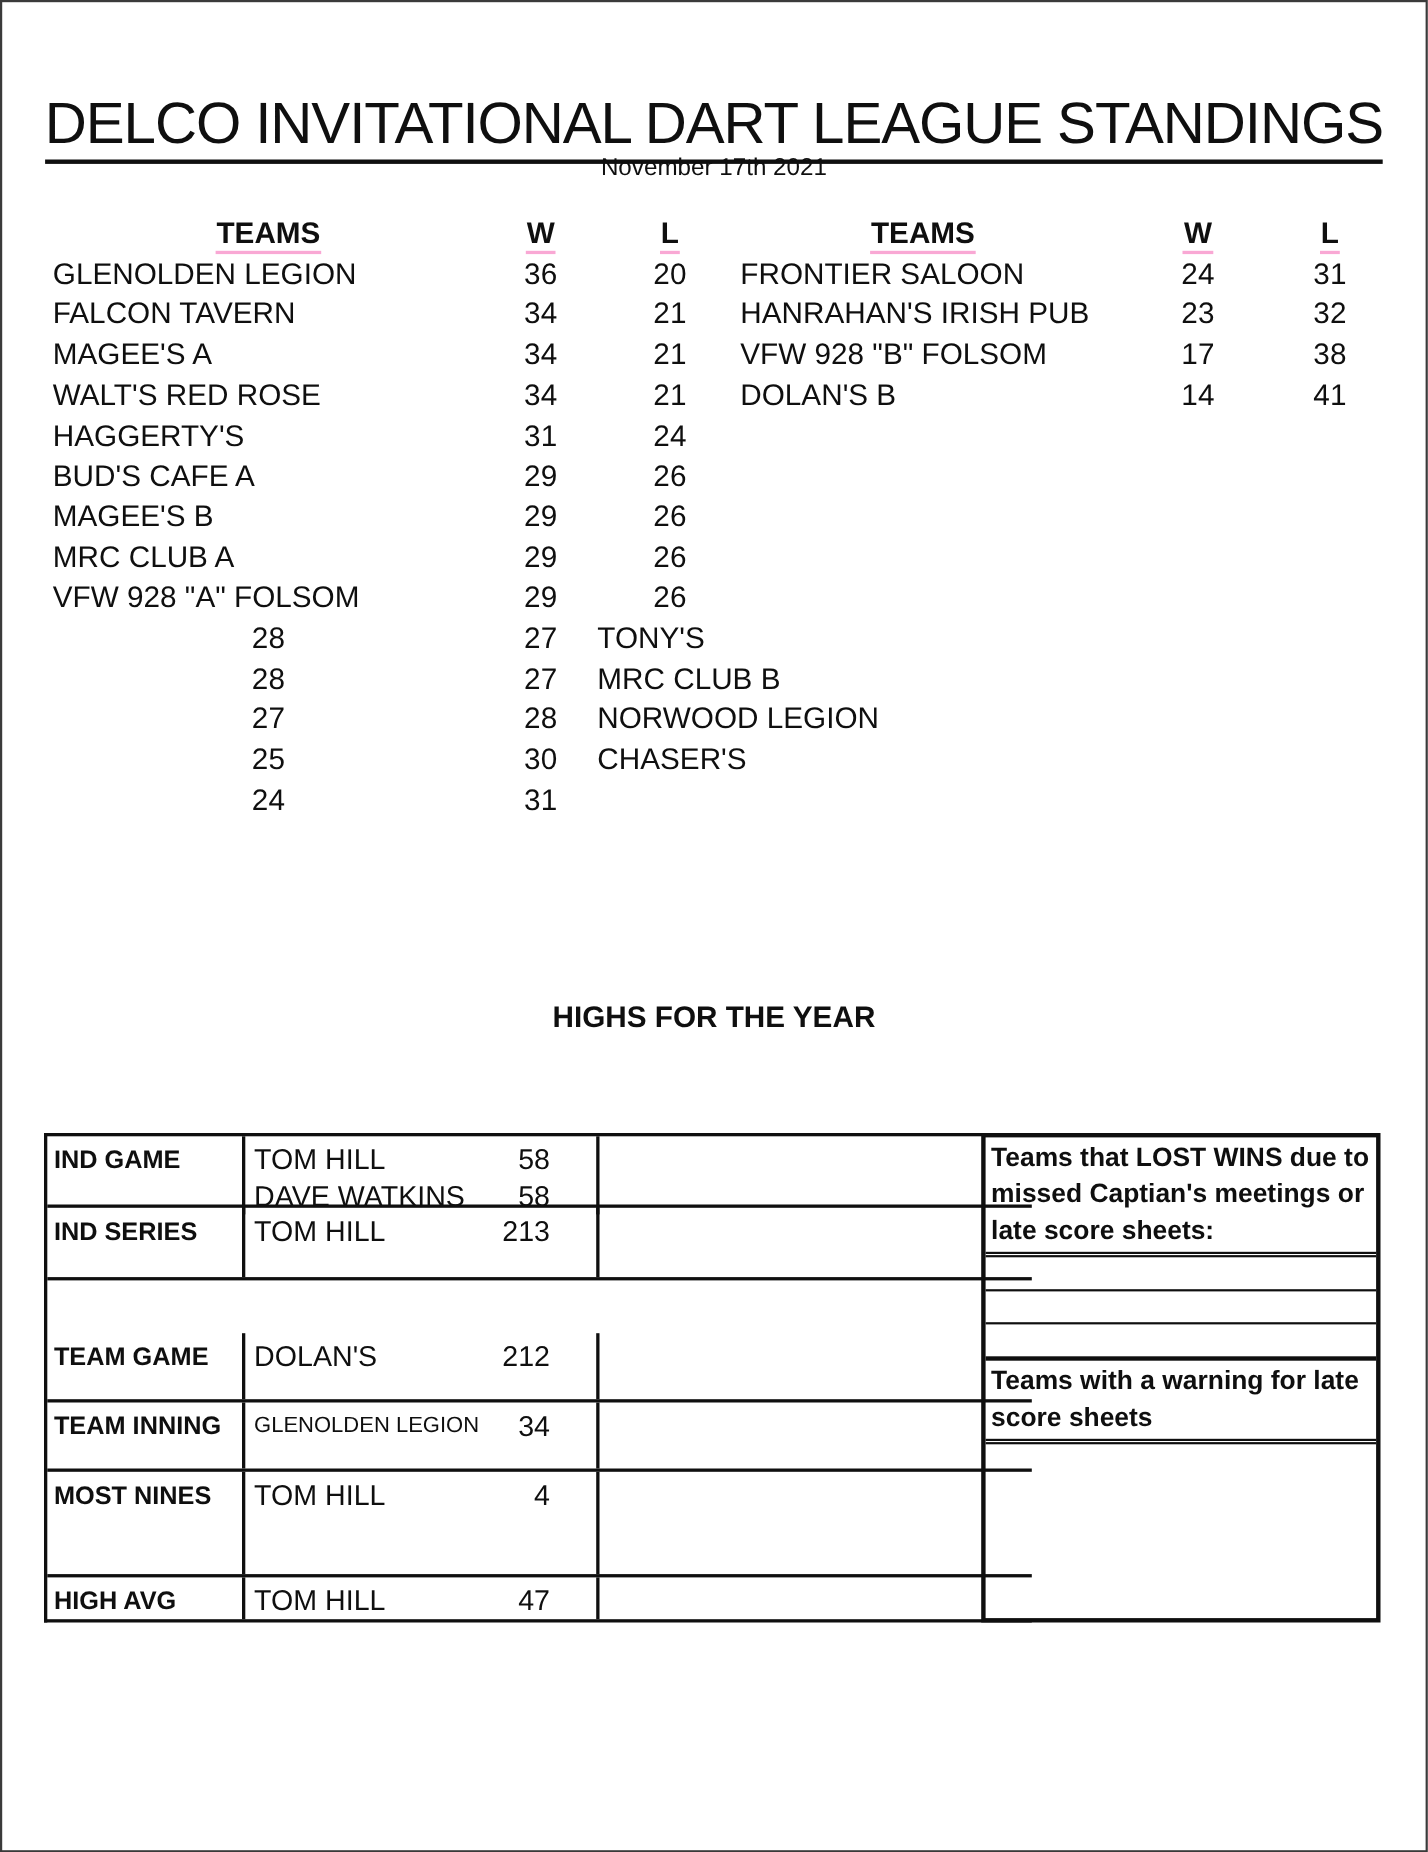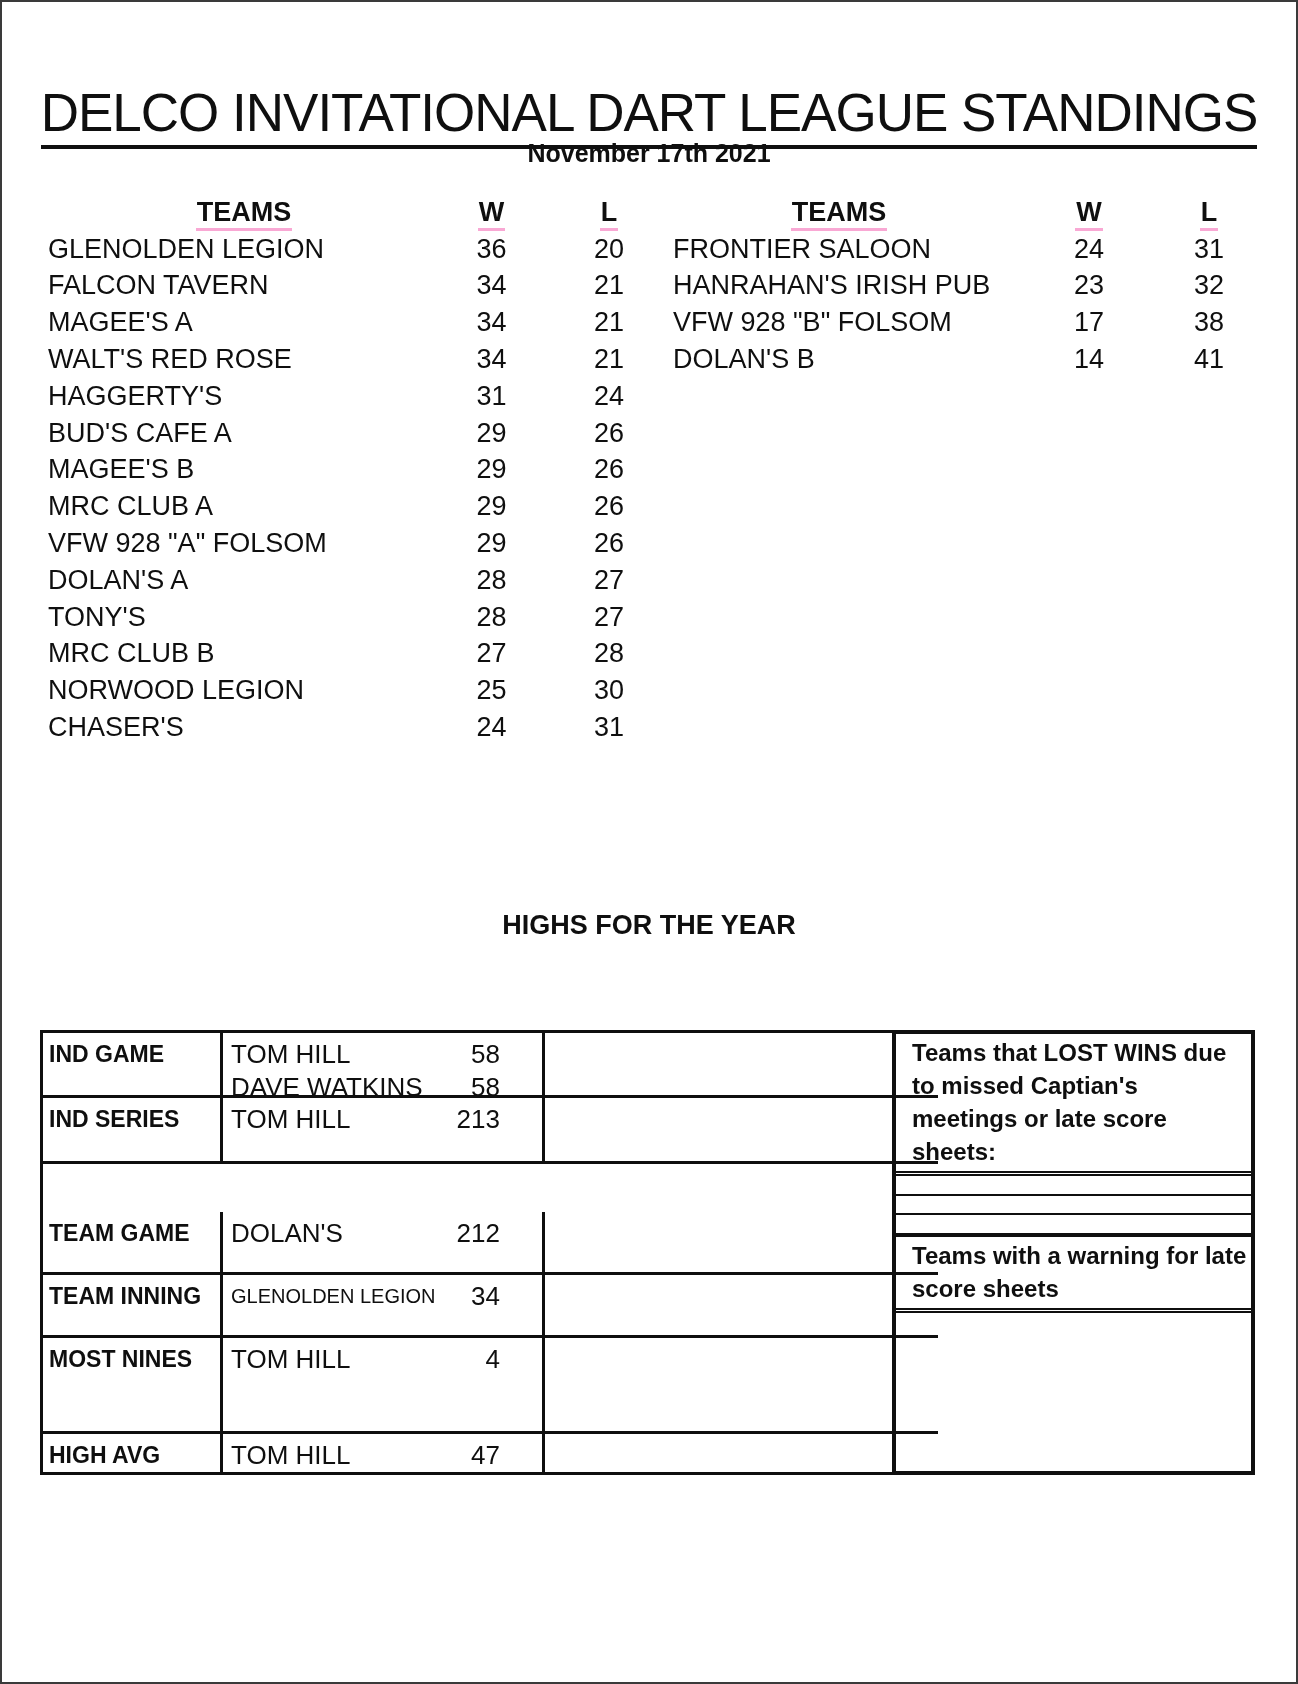--- a/index.html
+++ b/index.html
@@ -15,21 +15,21 @@
   }
 
   
   .title-wrap { position:absolute; top:80px; left:0; width:100%; text-align:center; }
   .title-wrap .title {
     font-size:53px; font-weight:normal; letter-spacing:-1px;
     border-bottom:4px solid #0f0f0f; padding-bottom:2px;
     display:inline-block;
   }
   .date-wrap { position:absolute; top:137px; left:0; width:100%; text-align:center; }
-  .date-wrap .date { font-size:25px; font-weight:bold; }
+  .date-wrap .date { font-size:22px; font-weight:normal; }
 
   
   .standings {
     position:absolute; top:192px;
     display:grid; grid-auto-rows:36.8px; align-items:center;
     font-size:27px; white-space:nowrap;
   }
   .standings.left  { left:42px;  grid-template-columns:400px 95px 140px; }
   .standings.right { left:667px; grid-template-columns:340px 160px 80px; }
   .standings .hdr { font-weight:bold; text-align:center; }
@@ -72,21 +72,21 @@
   .notes {
     position:absolute; left:890px; top:1028px; width:363px; height:445px;
     box-sizing:border-box; border:4px solid #0f0f0f;
     display:flex; flex-direction:column;
   }
   .note-box { display:flex; flex-direction:column; box-sizing:border-box; }
   .note-box.first { height:203px; border-bottom:4px solid #0f0f0f; }
   .note-box.second { flex:1;align-items:center; }
   .note-header {
     font-weight:bold; font-size:24px; line-height:33px;
-    padding:2px 4px 3px 16px;
+    padding:2px 4px 3px 5px;
     border-bottom:5px double #0f0f0f;
   }
   .note-row { flex:1; border-bottom:2px solid #0f0f0f; }
   .note-row:last-child { border-bottom:none; }
 </style>
 </head>
 <body>
 
 <div class="title-wrap">
   <span class="title">DELCO INVITATIONAL DART LEAGUE STANDINGS</span>
@@ -129,21 +129,20 @@
   <div class="num">26</div>
 
   <div class="name">MRC CLUB A</div>
   <div class="num">29</div>
   <div class="num">26</div>
 
   <div class="name">VFW 928 "A" FOLSOM</div>
   <div class="num">29</div>
   <div class="num">26</div>
 
-  <div class="name">DOLAN'S A</div>
   <div class="num">28</div>
   <div class="num">27</div>
 
   <div class="name">TONY'S</div>
   <div class="num">28</div>
   <div class="num">27</div>
 
   <div class="name">MRC CLUB B</div>
   <div class="num">27</div>
   <div class="num">28</div>

